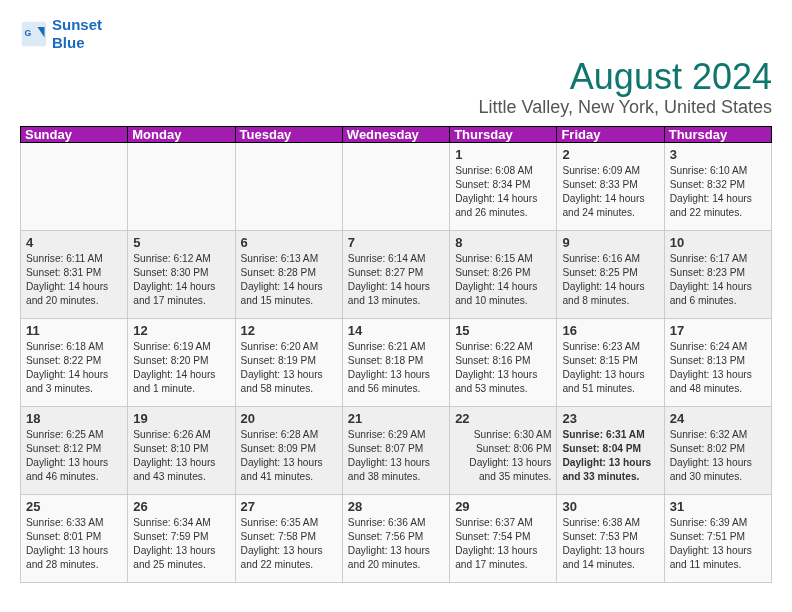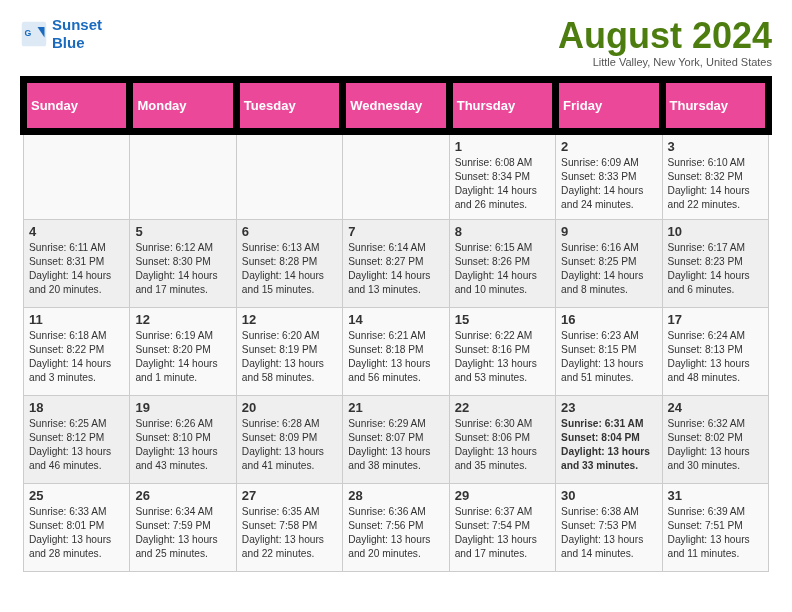--- a/index.html
+++ b/index.html
@@ -32,41 +32,42 @@
     }
     .logo-icon {
       width: 28px;
       height: 28px;
     }
     .title-area {
       text-align: right;
     }
     .month-title {
       font-size: 36px;
-      font-weight: 700;
-      color: #4d7c0f;
+      font-weight: 400;
+      color: #0f766e;
       line-height: 1.1;
+      margin-top: 41px;
     }
     .location-title {
-      font-size: 11px;
+      font-size: 18px;
       color: #555;
     }
     table {
       width: 100%;
       border-collapse: collapse;
       table-layout: fixed;
     }
     thead tr th {
-      background-color: #ec4899;
+      background-color: #a21caf;
       color: #fff;
       font-size: 13px;
       font-weight: bold;
-      padding: 15px 4px;
+      padding: 0 4px;
       text-align: left;
-      border: 7px solid #000000;
+      border: 1px solid #000000;
     }
     tbody tr td {
       border: 1px solid #ccc;
       vertical-align: top;
       padding: 4px 5px;
       font-size: 10.5px;
       color: #333;
       min-height: 80px;
       height: 88px;
     }
@@ -278,21 +279,21 @@
         </td>
         <td>
           <span class="day-num">21</span>
           <div class="cell-info" style="white-space: pre-line;">Sunrise: 6:29 AM
 Sunset: 8:07 PM
 Daylight: 13 hours
 and 38 minutes.</div>
         </td>
         <td>
           <span class="day-num">22</span>
-          <div class="cell-info" style="white-space: pre-line;">Sunrise: 6:30 AM
+          <div class="cell-info" style="white-space: pre-line; text-align: right;">Sunrise: 6:30 AM
 Sunset: 8:06 PM
 Daylight: 13 hours
 and 35 minutes.</div>
         </td>
         <td>
           <span class="day-num">23</span>
           <div class="cell-info" style="white-space: pre-line; font-weight: bold;">Sunrise: 6:31 AM
 Sunset: 8:04 PM
 Daylight: 13 hours
 and 33 minutes.</div>

